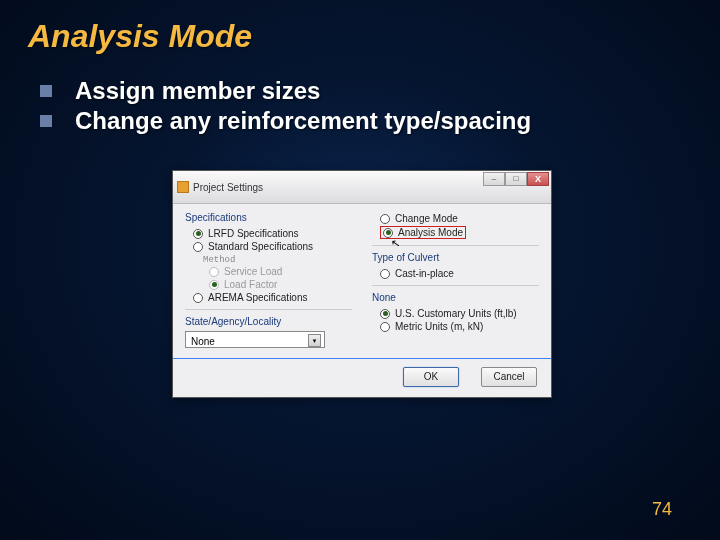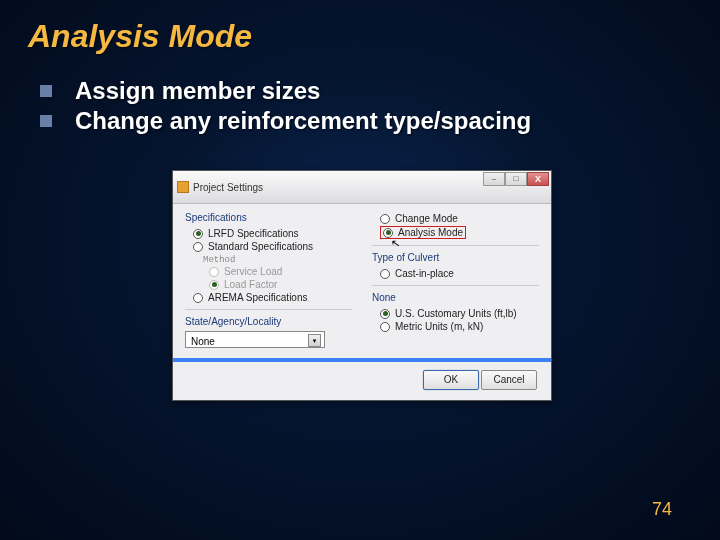--- a/index.html
+++ b/index.html
@@ -165,23 +165,23 @@
     width: 13px; height: 13px;
     background: linear-gradient(#f0f0f0,#d0d0d0);
     border: 1px solid #888;
     font-size: 7px;
     line-height: 11px;
     text-align: center;
   }
   .dialog-buttons {
     display: flex;
     justify-content: flex-end;
-    gap: 2px;
+    gap: 22px;
     padding: 8px 14px 10px 0;
-    border-top: 4px solid #3b82f6;
+    border-top: 1px solid #3b82f6;
     margin-top: 4px;
   }
   .dlg-btn {
     min-width: 56px;
     height: 20px;
     background: linear-gradient(#fafafa,#e0e0e0);
     border: 1px solid #888;
     border-radius: 2px;
     font-size: 10px;
     line-height: 18px;

